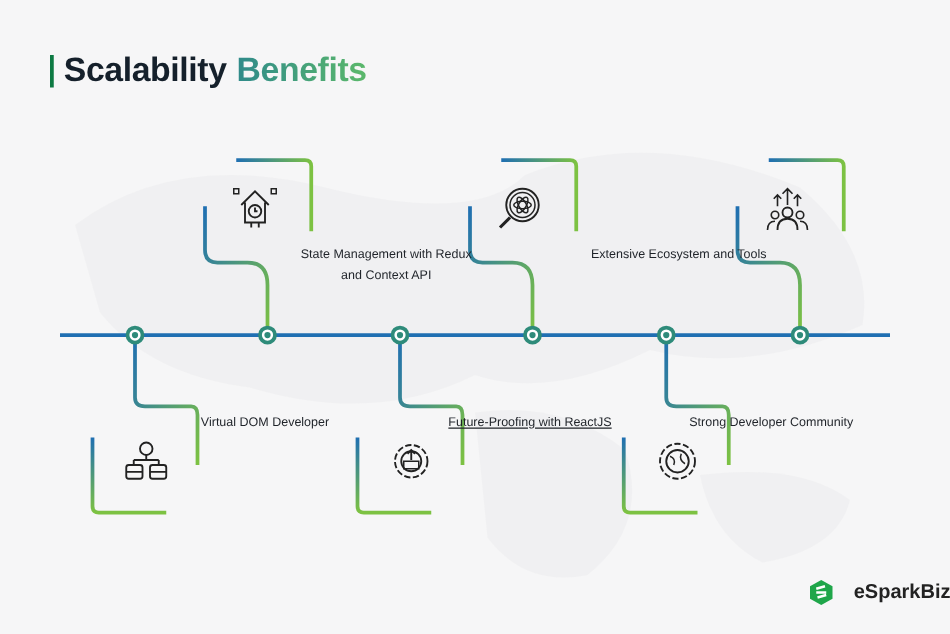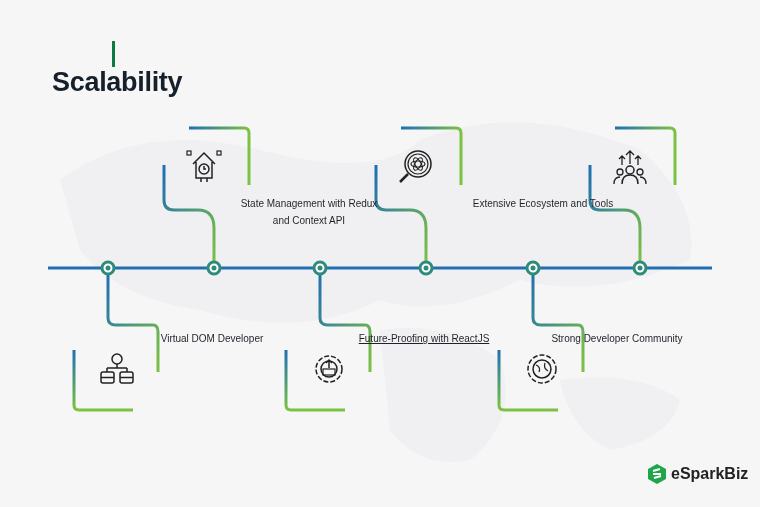--- a/index.html
+++ b/index.html
@@ -1,38 +1,39 @@
 <!DOCTYPE html>
 <html><head>
 <meta charset="utf-8">
 <style>
   html,body{margin:0;padding:0;}
   body{width:760px;height:507px;background:#f6f6f7;position:relative;overflow:hidden;font-family:"Liberation Sans",sans-serif;}
-  .title{position:absolute;left:52px;top:41px;font-size:27px;font-weight:bold;color:#15202b;letter-spacing:-0.3px;display:flex;align-items:center;flex-direction:column;}
+  .title{position:absolute;left:40px;top:41px;font-size:27px;font-weight:bold;color:#15202b;letter-spacing:-0.3px;display:flex;align-items:center;}
   .title .bar{width:3px;height:26px;background:#0d7a43;margin-right:8px;}
   .title .accent{background:linear-gradient(90deg,#2f8a8a,#5bb86b);-webkit-background-clip:text;background-clip:text;color:transparent;margin:0 8px;}
   svg.diagram{position:absolute;left:0;top:0;}
   .label{position:absolute;font-size:10px;color:#1f2329;text-align:center;line-height:17px;width:150px;}
   .icon{position:absolute;width:38px;height:38px;}
-  .logo{position:absolute;left:647px;top:463px;display:flex;align-items:center;gap:4px;}
+  .logo{position:absolute;left:647px;top:463px;display:flex;align-items:center;gap:16px;}
   .logo .txt{font-size:16px;font-weight:bold;color:#222;}
   .map{position:absolute;left:0;top:0;}
 </style>
 </head>
 <body>
 
 <svg class="map" width="760" height="507">
   <path d="M60 180 Q140 120 260 150 T420 140 Q520 100 640 150 Q700 200 690 260 Q600 300 520 280 Q440 320 380 300 Q300 340 200 310 Q120 300 80 250 Z" fill="#ececee" opacity="0.6"></path>
   <path d="M380 330 Q450 320 500 360 Q520 420 470 460 Q420 470 390 430 Z" fill="#ececee" opacity="0.6"></path>
   <path d="M560 380 Q640 370 680 400 Q670 440 610 450 Q570 430 560 380 Z" fill="#ececee" opacity="0.6"></path>
 </svg>
 
 <div class="title">
   <span class="bar"></span>
   <span>Scalability</span>
+  <span class="accent">Benefits</span>
 </div>
 
 <svg class="diagram" width="760" height="507">
   <defs>
     <linearGradient id="gv" x1="0" y1="0" x2="0" y2="1">
         <stop offset="0" stop-color="#1f6fb2"></stop>
         <stop offset="1" stop-color="#7dc242"></stop>
       </linearGradient>
     <linearGradient id="gh" x1="0" y1="0" x2="1" y2="0">
         <stop offset="0" stop-color="#1f6fb2"></stop>

